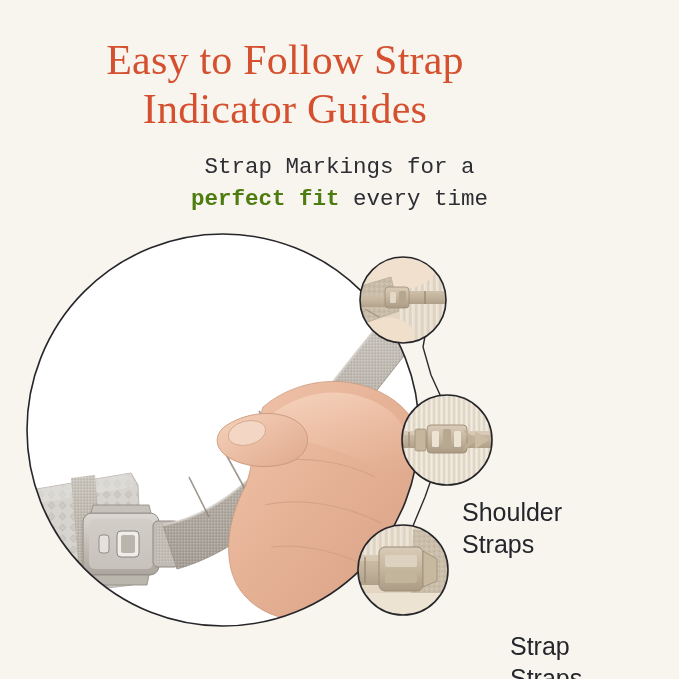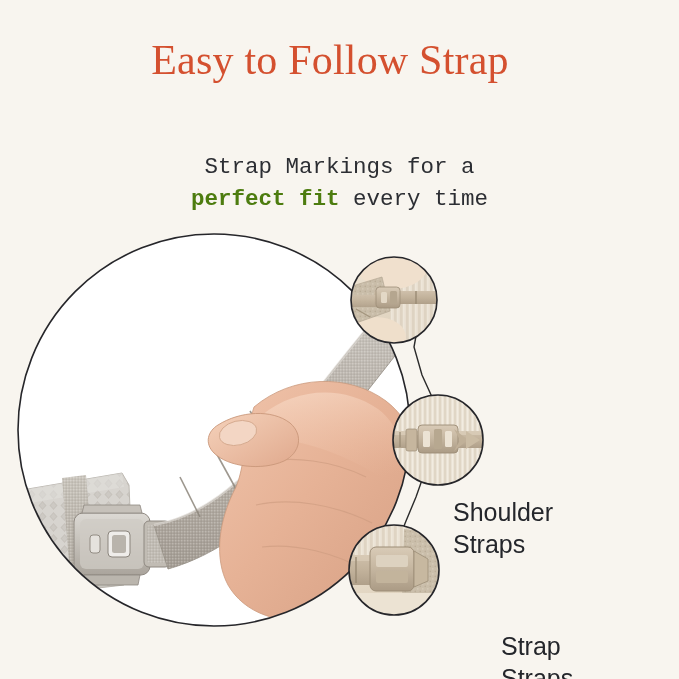--- a/index.html
+++ b/index.html
@@ -23,42 +23,41 @@
     position:absolute;
     left:0; top:36px;
     width:570px;
     text-align:center;
     font-family:"Liberation Serif", serif;
     font-size:42px;
     line-height:1.16;
     letter-spacing:0.2px;
     color:#d4502f;
     font-weight:400;
-    margin-left:45px;
   }
   .headline .l2 { display:block; }
 
   .subhead {
     position:absolute;
     left:0; top:152px;
     width:679px;
     text-align:center;
     font-family:Liberation Mono, monospace;
     font-size:22.5px;
     line-height:1.42;
     color:#2c2e33;
     font-weight:400;
   }
   .subhead .s2 { display:block; }
   .subhead b { font-weight:700; color:#4d7c0f; }
 
   
   .stage {
     position:absolute;
-    left:4px; top:225px;
+    left:13px; top:225px;
     width:575px; height:454px;
   }
 
   .stage svg { position:absolute; left:0; top:0; }
 
   
   .callout-label {
     position:absolute;
     font-family:"Liberation Sans", sans-serif;
     font-size:25px;
@@ -72,20 +71,21 @@
   .lbl-shoulder  { left:449px; top:272px; }
   .lbl-back      { left:497px; top:406px; }
 </style>
 </head>
 <body>
 
 <div id="page">
 
   <h1 class="headline">
     <span>Easy to Follow Strap</span>
+    <span class="l2">Indicator Guides</span>
   </h1>
 
   <p class="subhead">
     <span>Strap Markings for a</span>
     <span class="s2"><b>perfect fit</b><span> every time</span></span>
   </p>
 
   <div class="stage">
 
     <svg width="679" height="454" viewBox="0 0 679 454">

